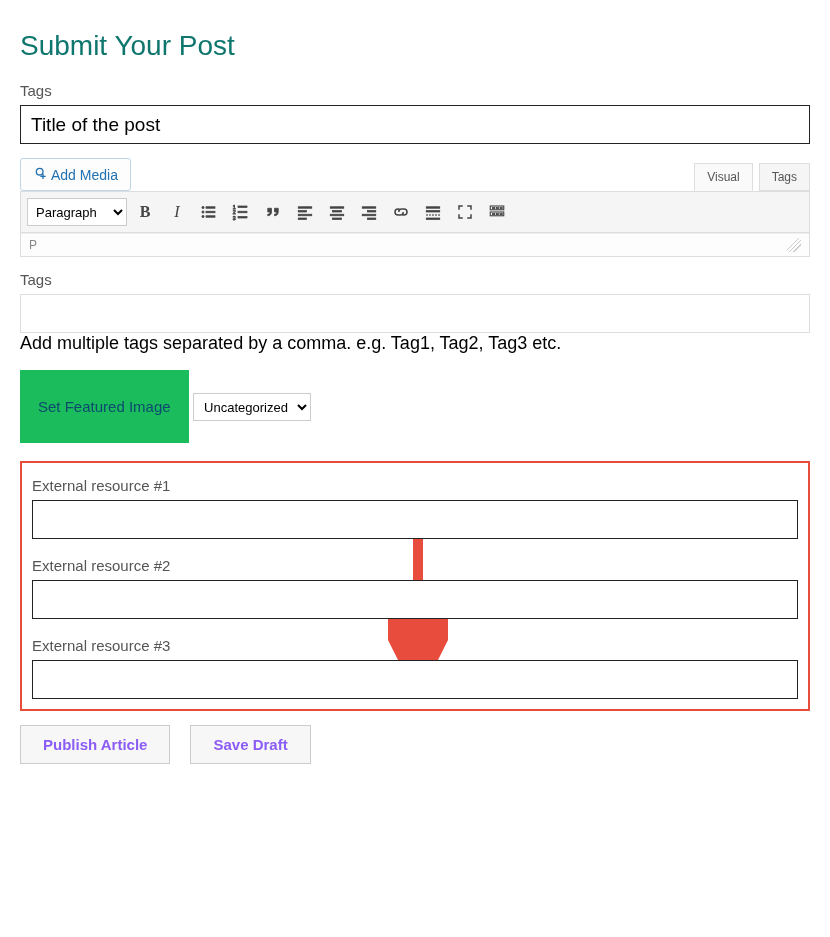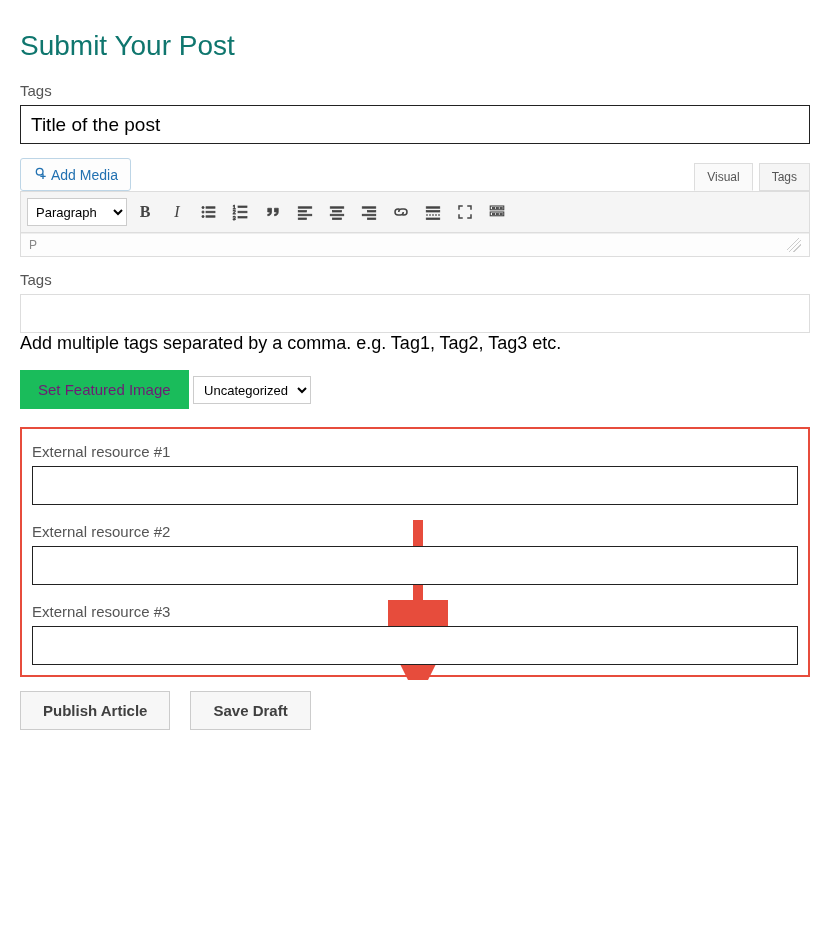--- a/index.html
+++ b/index.html
@@ -124,23 +124,23 @@
                        transparent 70%, #ccc 70%, #ccc 75%, transparent 75%);
     align-self: flex-end;
   }
   .help-text {
     font-size: 18px;
     color: #000000;
     margin-top: 0;
   }
   .green-btn {
     background: #1abc5b;
-    color: #701a75;
+    color: #0c4a6e;
     border: none;
-    padding: 11px 18px;
+    padding: 28px 18px;
     font-size: 15px;
     margin-top: 16px;
     cursor: pointer;
   }
   .cat-select {
     border: 1px solid #ccc;
     padding: 5px 6px;
     font-size: 13px;
     margin-top: 4px;
     background: #fff;
@@ -163,21 +163,21 @@
     display: flex;
     gap: 20px;
     margin-top: 14px;
   }
   .action-btn {
     border: 1px solid #ccc;
     background: #f7f7f7;
     padding: 10px 22px;
     font-size: 15px;
     font-weight: 600;
-    color: #404040;
+    color: #8b5cf6;
     cursor: pointer;
   }
   .wrap { position: relative; }
 </style>
 </head>
 <body>
 
 <div class="wrap">
 
   <h1>Submit Your Post</h1>

